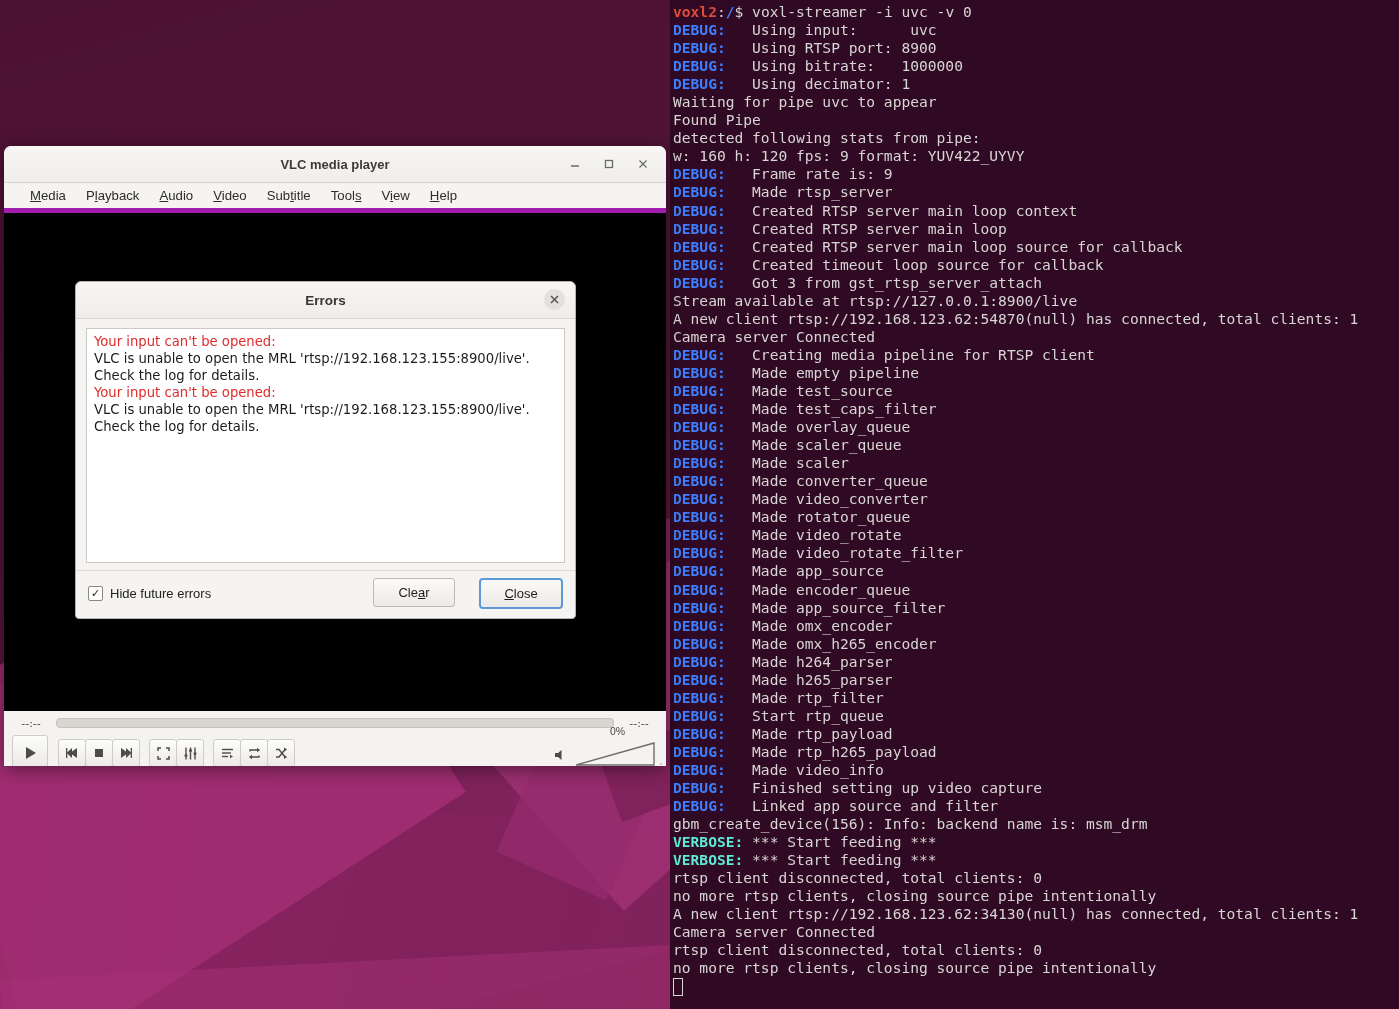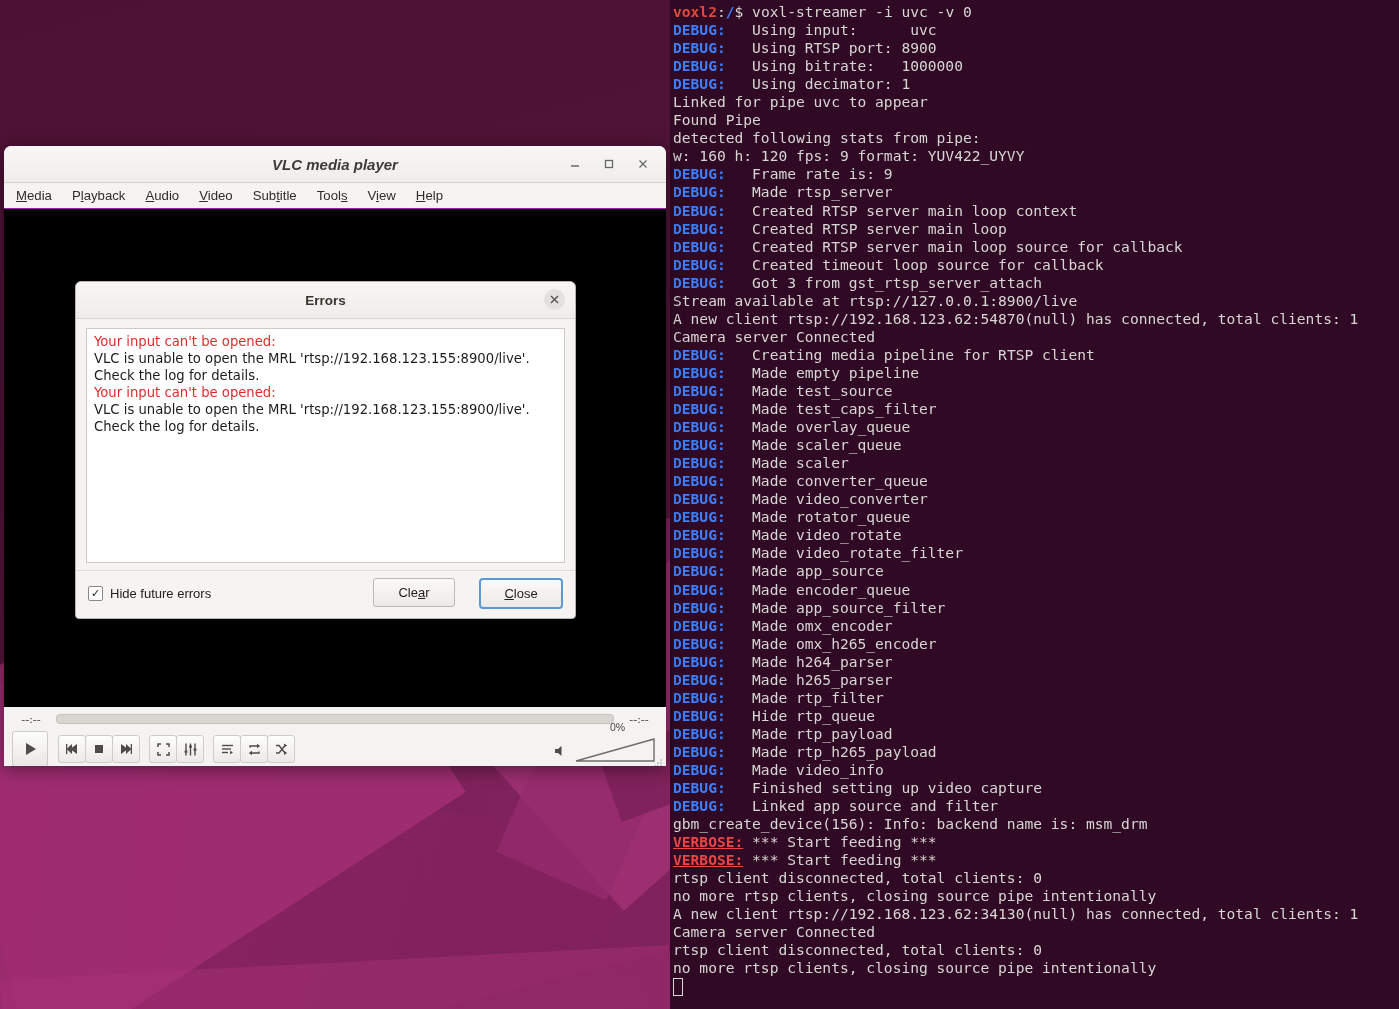--- a/index.html
+++ b/index.html
@@ -103,21 +103,21 @@
     padding-top: 3px;
     box-sizing: border-box;
   }
   #term-lines { padding-left: 3px; }
   .tline {
     white-space: pre;
     height: 18.05px;
     letter-spacing: 0px;
   }
   .c-debug { color: #3d7fff; font-weight: bold; }
-  .c-verbose { color: #ef4444; font-weight: bold; text-decoration: underline; }
+  .c-verbose { color: #5eead4; font-weight: bold; }
   .c-host { color: #e04a3a; font-weight: bold; }
   .c-path { color: #3d7fff; font-weight: bold; }
   .c-plain { color: #d8d6d4; }
   #term-cursor {
     display: inline-block;
     width: 8px; height: 16px;
     border: 1px solid #d8d6d4;
     background: transparent;
     vertical-align: -3px;
   }
@@ -136,44 +136,43 @@
     position: relative;
     height: 36px;
     background: linear-gradient(180deg, #f7f6f5 0%, #efeeec 100%);
     border-bottom: 1px solid #d5d0cc;
     border-radius: 7px 7px 0 0;
     display: flex;
     align-items: center;
     justify-content: center;
   }
   #vlc-title {
-    font-size: 15px;
+    font-size: 13px;
     font-weight: bold;
     color: #3c3b37;
-    font-style: italic;
   }
   #vlc-winbtns {
     position: absolute; right: 8px; top: 0;
     height: 36px;
     display: flex; align-items: center; gap: 16px;
     padding-right: 6px;
   }
   .winbtn {
     width: 18px; height: 18px;
     display: flex; align-items: center; justify-content: center;
     color: #6a6a68;
   }
   #vlc-menubar {
     height: 25px;
     background: #f5f4f3;
     display: flex;
     align-items: center;
-    padding-left: 10px;
+    padding-left: 24px;
     gap: 16px;
-    border-bottom: 1px solid #a21caf;
+    border-bottom: 5px solid #a21caf;
   }
   .menu-item {
     font-size: 13.2px;
     color: #2e2d2b;
     padding: 2px 2px;
     white-space: nowrap;
   }
   .menu-item u { text-decoration: underline; }
   #vlc-video {
     position: relative;
@@ -360,21 +359,21 @@
     <div id="wp-facet-7"></div>
   </div>
 
   <div id="terminal">
     <div id="term-lines">
         <div class="tline"><span class="c-host">voxl2</span><span class="c-plain">:</span><span class="c-path">/</span><span class="c-plain">$ voxl-streamer -i uvc -v 0</span></div>
         <div class="tline"><span class="c-debug">DEBUG:</span><span class="c-plain">   Using input:      uvc</span></div>
         <div class="tline"><span class="c-debug">DEBUG:</span><span class="c-plain">   Using RTSP port: 8900</span></div>
         <div class="tline"><span class="c-debug">DEBUG:</span><span class="c-plain">   Using bitrate:   1000000</span></div>
         <div class="tline"><span class="c-debug">DEBUG:</span><span class="c-plain">   Using decimator: 1</span></div>
-        <div class="tline"><span class="c-plain">Linked for pipe uvc to appear</span></div>
+        <div class="tline"><span class="c-plain">Waiting for pipe uvc to appear</span></div>
         <div class="tline"><span class="c-plain">Found Pipe</span></div>
         <div class="tline"><span class="c-plain">detected following stats from pipe:</span></div>
         <div class="tline"><span class="c-plain">w: 160 h: 120 fps: 9 format: YUV422_UYVY</span></div>
         <div class="tline"><span class="c-debug">DEBUG:</span><span class="c-plain">   Frame rate is: 9</span></div>
         <div class="tline"><span class="c-debug">DEBUG:</span><span class="c-plain">   Made rtsp_server</span></div>
         <div class="tline"><span class="c-debug">DEBUG:</span><span class="c-plain">   Created RTSP server main loop context</span></div>
         <div class="tline"><span class="c-debug">DEBUG:</span><span class="c-plain">   Created RTSP server main loop</span></div>
         <div class="tline"><span class="c-debug">DEBUG:</span><span class="c-plain">   Created RTSP server main loop source for callback</span></div>
         <div class="tline"><span class="c-debug">DEBUG:</span><span class="c-plain">   Created timeout loop source for callback</span></div>
         <div class="tline"><span class="c-debug">DEBUG:</span><span class="c-plain">   Got 3 from gst_rtsp_server_attach</span></div>
@@ -394,21 +393,21 @@
         <div class="tline"><span class="c-debug">DEBUG:</span><span class="c-plain">   Made video_rotate</span></div>
         <div class="tline"><span class="c-debug">DEBUG:</span><span class="c-plain">   Made video_rotate_filter</span></div>
         <div class="tline"><span class="c-debug">DEBUG:</span><span class="c-plain">   Made app_source</span></div>
         <div class="tline"><span class="c-debug">DEBUG:</span><span class="c-plain">   Made encoder_queue</span></div>
         <div class="tline"><span class="c-debug">DEBUG:</span><span class="c-plain">   Made app_source_filter</span></div>
         <div class="tline"><span class="c-debug">DEBUG:</span><span class="c-plain">   Made omx_encoder</span></div>
         <div class="tline"><span class="c-debug">DEBUG:</span><span class="c-plain">   Made omx_h265_encoder</span></div>
         <div class="tline"><span class="c-debug">DEBUG:</span><span class="c-plain">   Made h264_parser</span></div>
         <div class="tline"><span class="c-debug">DEBUG:</span><span class="c-plain">   Made h265_parser</span></div>
         <div class="tline"><span class="c-debug">DEBUG:</span><span class="c-plain">   Made rtp_filter</span></div>
-        <div class="tline"><span class="c-debug">DEBUG:</span><span class="c-plain">   Hide rtp_queue</span></div>
+        <div class="tline"><span class="c-debug">DEBUG:</span><span class="c-plain">   Start rtp_queue</span></div>
         <div class="tline"><span class="c-debug">DEBUG:</span><span class="c-plain">   Made rtp_payload</span></div>
         <div class="tline"><span class="c-debug">DEBUG:</span><span class="c-plain">   Made rtp_h265_payload</span></div>
         <div class="tline"><span class="c-debug">DEBUG:</span><span class="c-plain">   Made video_info</span></div>
         <div class="tline"><span class="c-debug">DEBUG:</span><span class="c-plain">   Finished setting up video capture</span></div>
         <div class="tline"><span class="c-debug">DEBUG:</span><span class="c-plain">   Linked app source and filter</span></div>
         <div class="tline"><span class="c-plain">gbm_create_device(156): Info: backend name is: msm_drm</span></div>
         <div class="tline"><span class="c-verbose">VERBOSE:</span><span class="c-plain"> *** Start feeding ***</span></div>
         <div class="tline"><span class="c-verbose">VERBOSE:</span><span class="c-plain"> *** Start feeding ***</span></div>
         <div class="tline"><span class="c-plain">rtsp client disconnected, total clients: 0</span></div>
         <div class="tline"><span class="c-plain">no more rtsp clients, closing source pipe intentionally</span></div>

